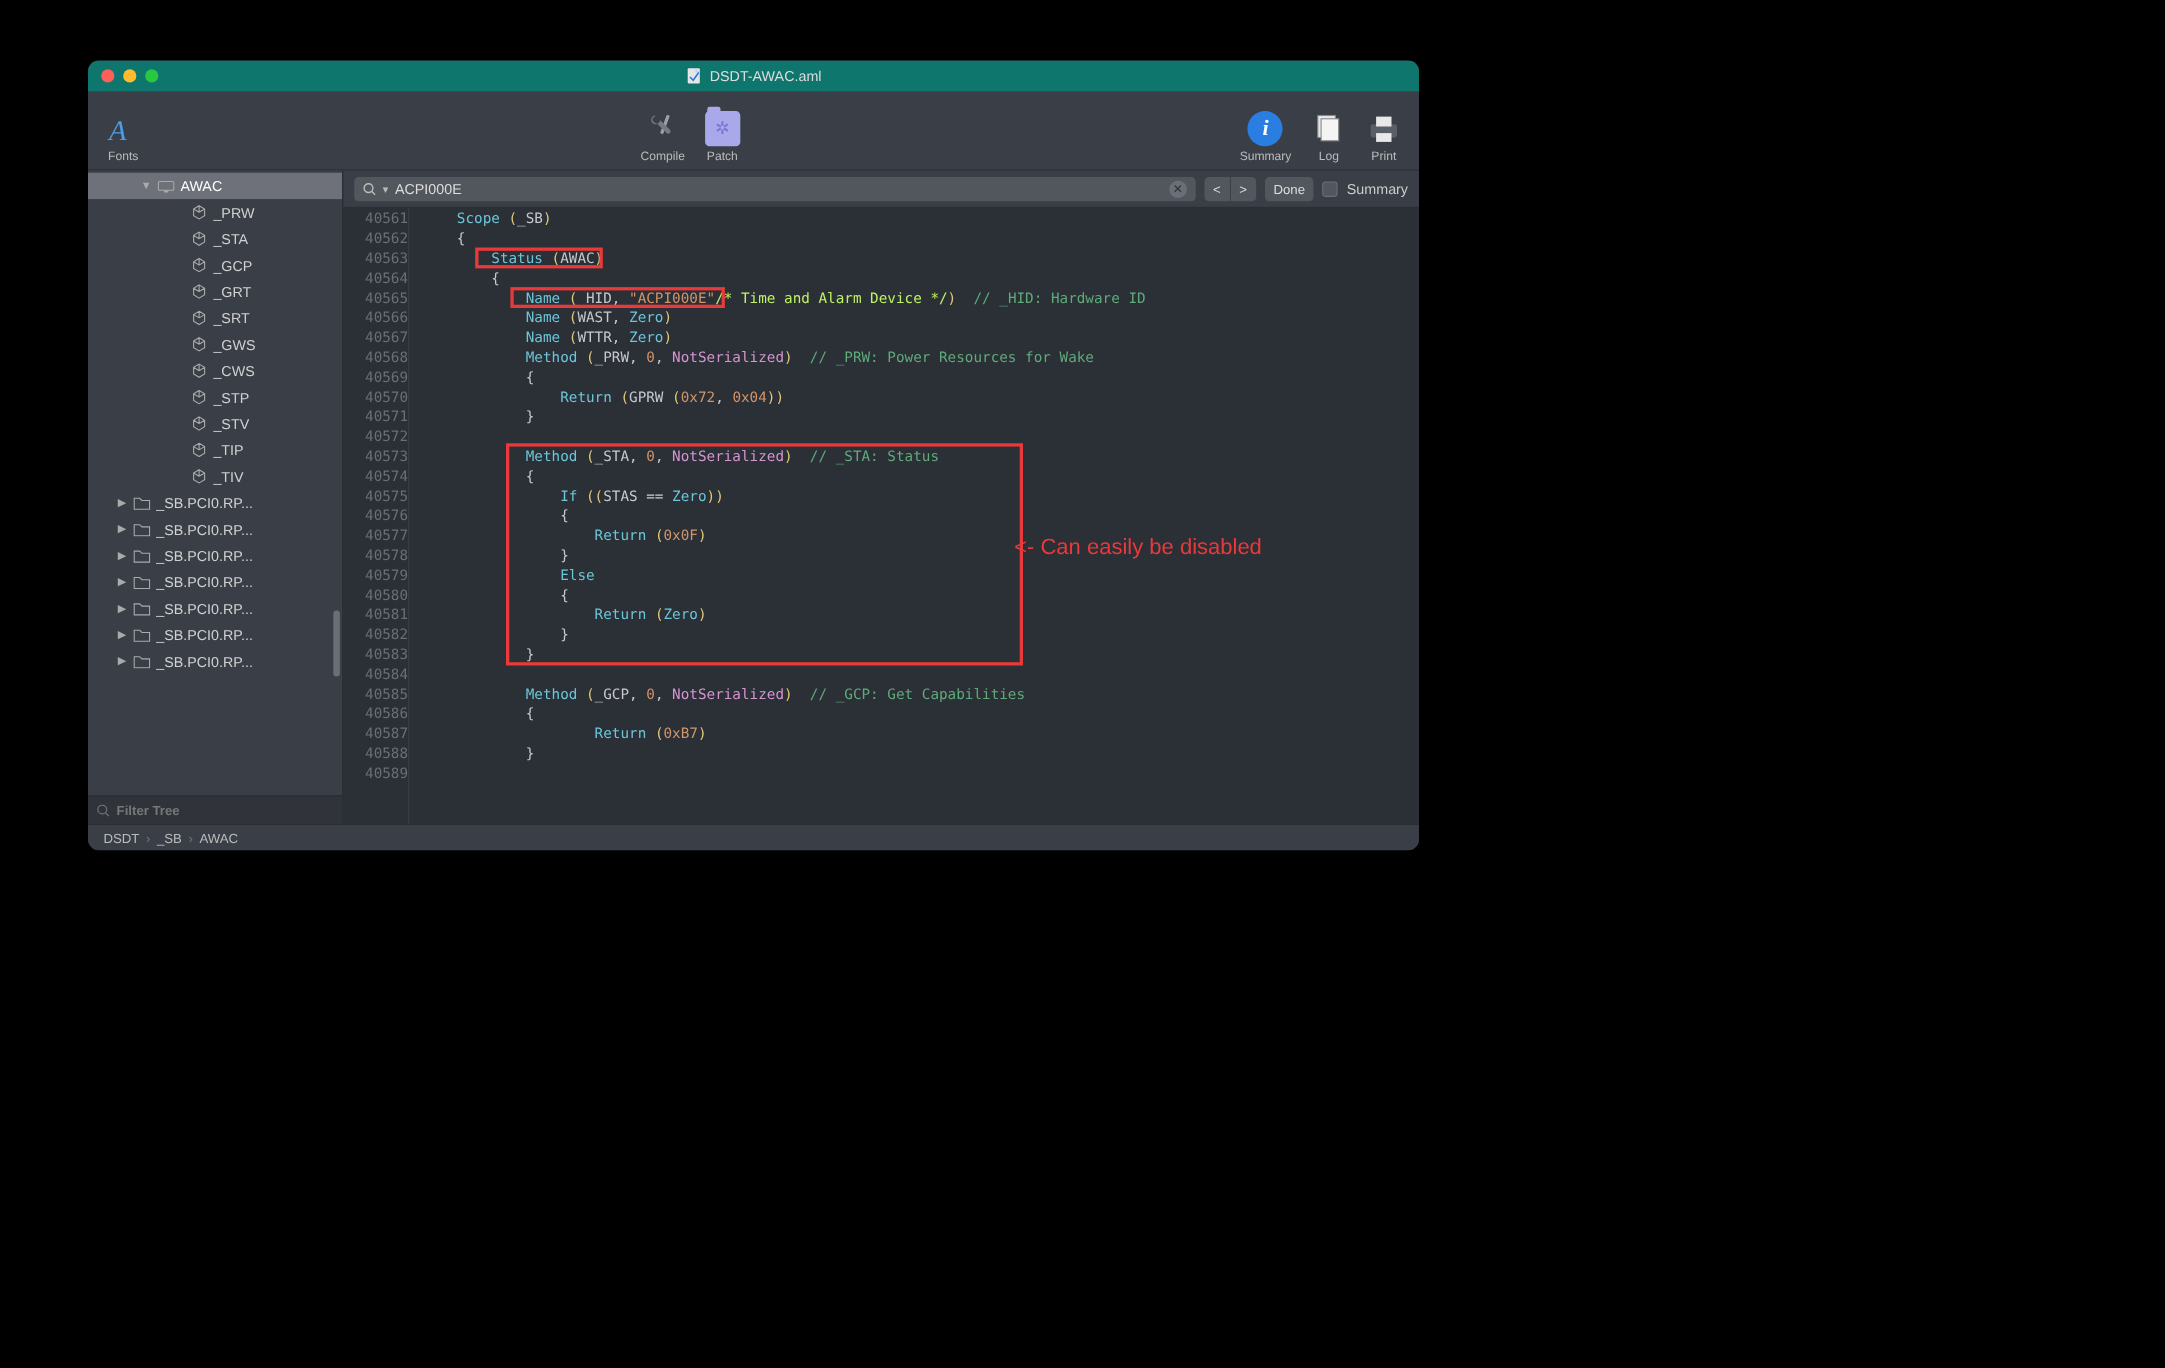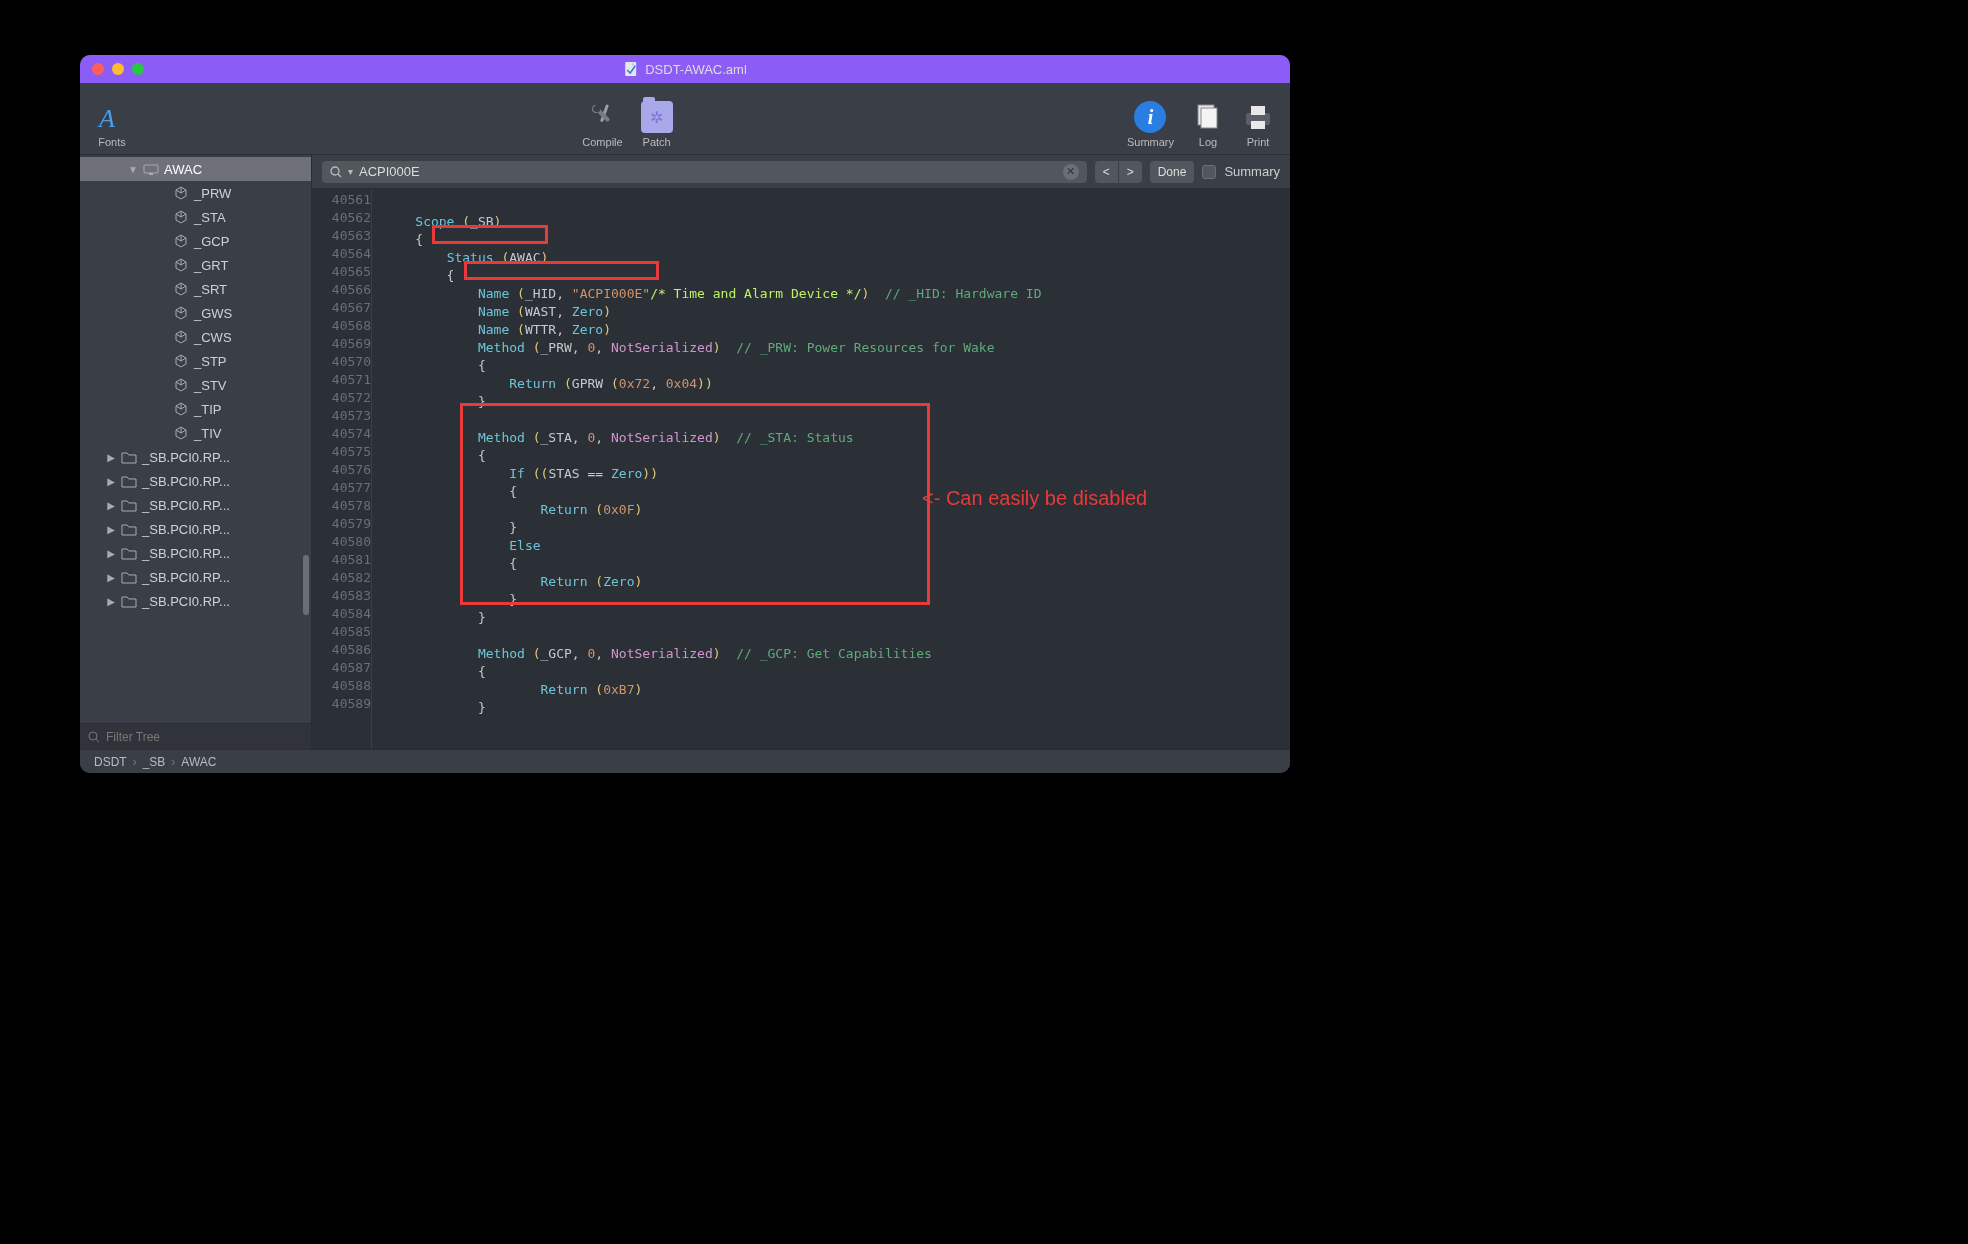--- a/index.html
+++ b/index.html
@@ -18,21 +18,21 @@
     width: 1210px; height: 718px;
     background: #3a3f47;
     border-radius: 10px;
     box-shadow: 0 20px 60px rgba(0,0,0,0.8);
     display: flex;
     flex-direction: column;
     overflow: hidden;
   }
   .titlebar {
     height: 28px;
-    background: #8b5cf6;
+    background: #0f766e;
     display: flex;
     align-items: center;
     padding: 0 12px;
     position: relative;
   }
   .traffic { display: flex; gap: 8px; }
   .dot { width: 12px; height: 12px; border-radius: 50%; }
   .dot.red { background: #ff5f57; }
   .dot.yellow { background: #febc2e; }
   .dot.green { background: #28c840; }
@@ -92,21 +92,21 @@
   .tree-row .arrow { width: 10px; display: inline-flex; justify-content:center; color:#aaa; font-size:10px; }
   .tree-row .ico { width: 18px; height: 18px; display:inline-flex; align-items:center; justify-content:center; }
   .indent-1 { padding-left: 30px; }
   .indent-2 { padding-left: 92px; }
   .filter {
     height: 26px;
     background: #30343a;
     border-top: 1px solid #2a2e34;
     display: flex; align-items: center;
     padding: 0 8px; gap: 6px;
-    color: #777; font-size: 12px;
+    color: #777; font-size: 12px; font-weight: bold;
   }
   .main {
     flex: 1;
     display: flex;
     flex-direction: column;
     background: #2b2f36;
     min-width: 0;
   }
   .searchbar {
     height: 34px;
@@ -482,21 +482,21 @@
 40581
 40582
 40583
 40584
 40585
 40586
 40587
 40588
 40589
 </div>
-        <div class="code" id="code"><div style="position:relative;margin-top:22px;">    <span class="kw1">Scope</span><span class="par"> (</span>_SB<span class="par">)</span>
+        <div class="code" id="code"><div style="position:relative;">    <span class="kw1">Scope</span><span class="par"> (</span>_SB<span class="par">)</span>
     {
         <span class="kw1">Status</span><span class="par"> (</span>AWAC<span class="par">)</span>
         {
             <span class="kw1">Name</span><span class="par"> (</span>_HID, <span class="str">"ACPI000E"</span><span class="cm">/* Time and Alarm Device */</span><span class="par">)</span>  <span class="cm2">// _HID: Hardware ID</span>
             <span class="kw1">Name</span><span class="par"> (</span>WAST, <span class="kw1">Zero</span><span class="par">)</span>
             <span class="kw1">Name</span><span class="par"> (</span>WTTR, <span class="kw1">Zero</span><span class="par">)</span>
             <span class="kw1">Method</span><span class="par"> (</span>_PRW, <span class="num">0</span>, <span class="kw2">NotSerialized</span><span class="par">)</span>  <span class="cm2">// _PRW: Power Resources for Wake</span>
             {
                 <span class="kw1">Return</span><span class="par"> (</span>GPRW <span class="par">(</span><span class="num">0x72</span>, <span class="num">0x04</span><span class="par">))</span>
             }

